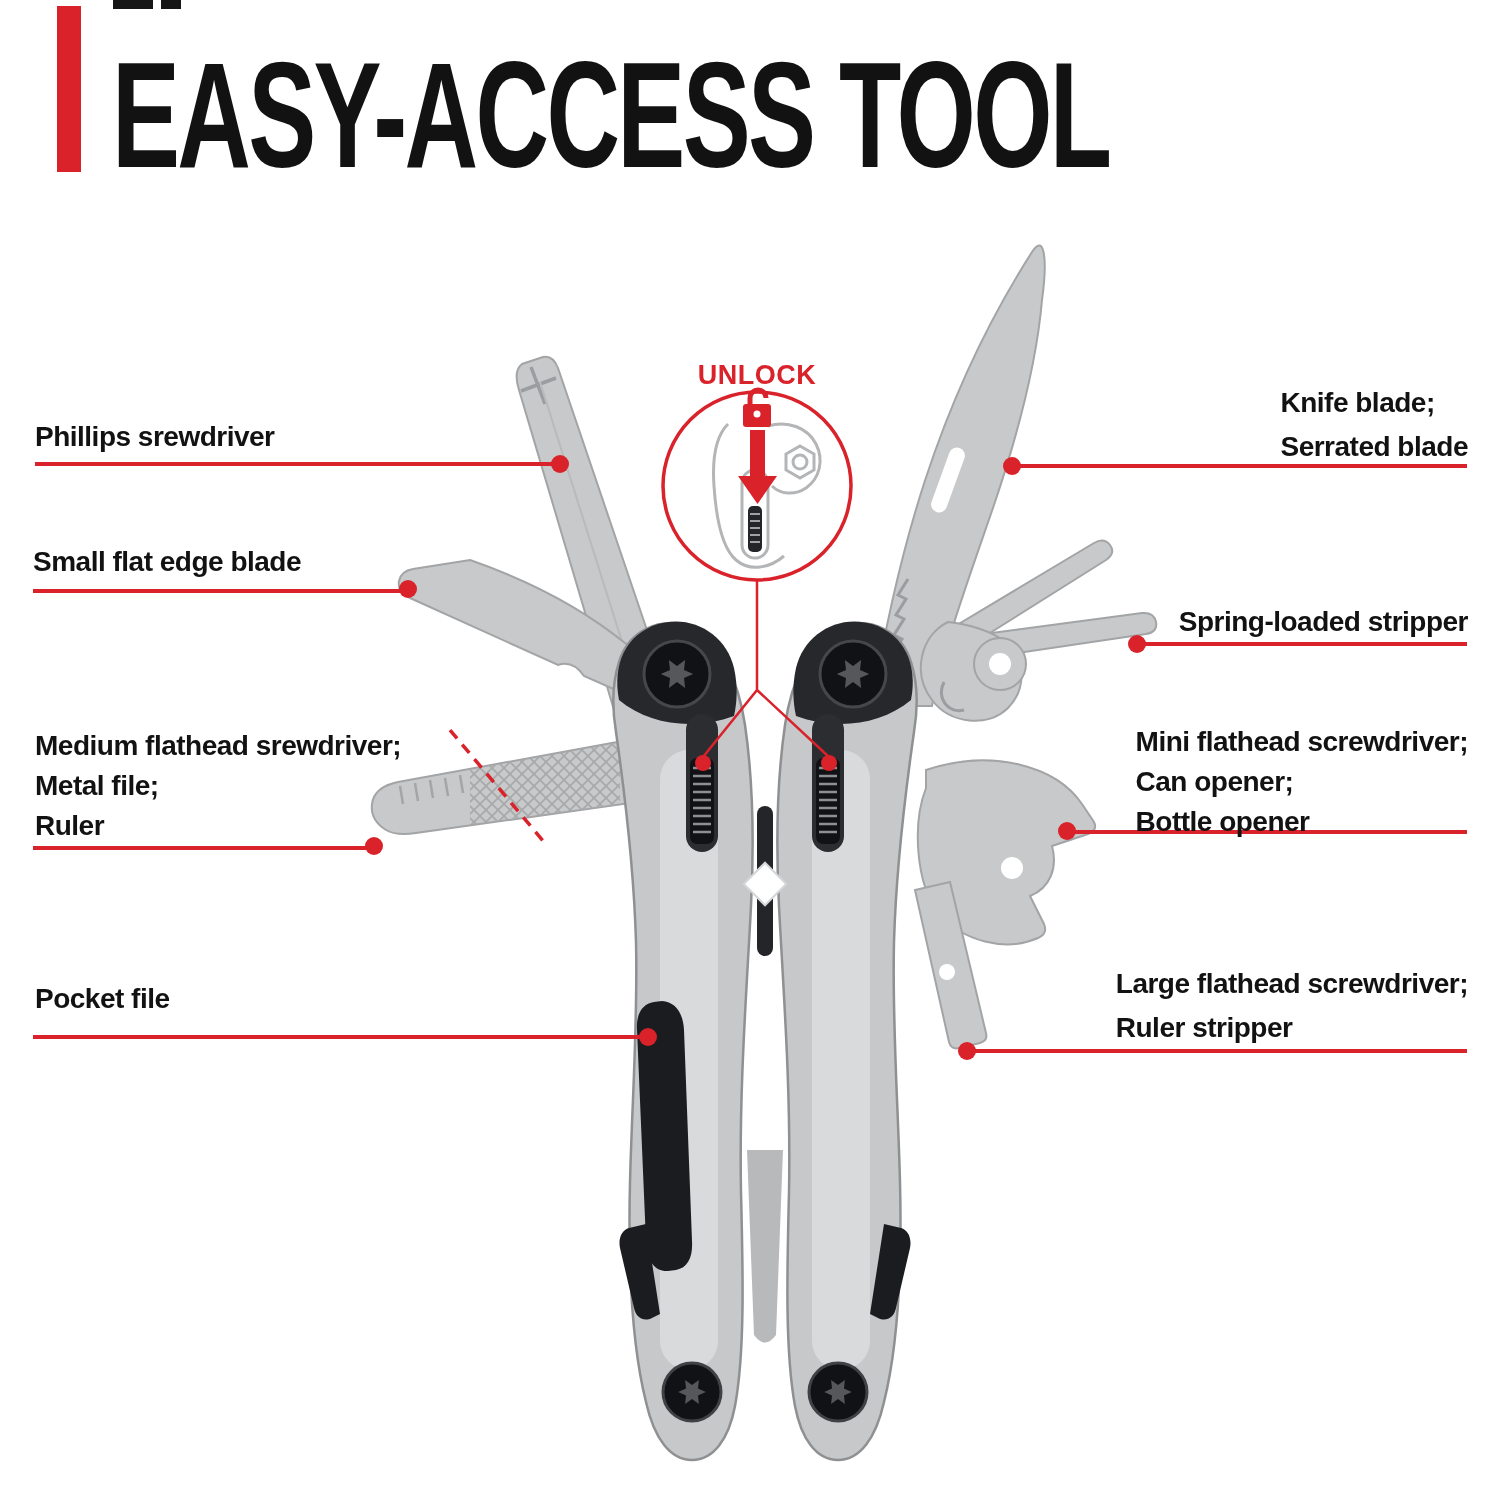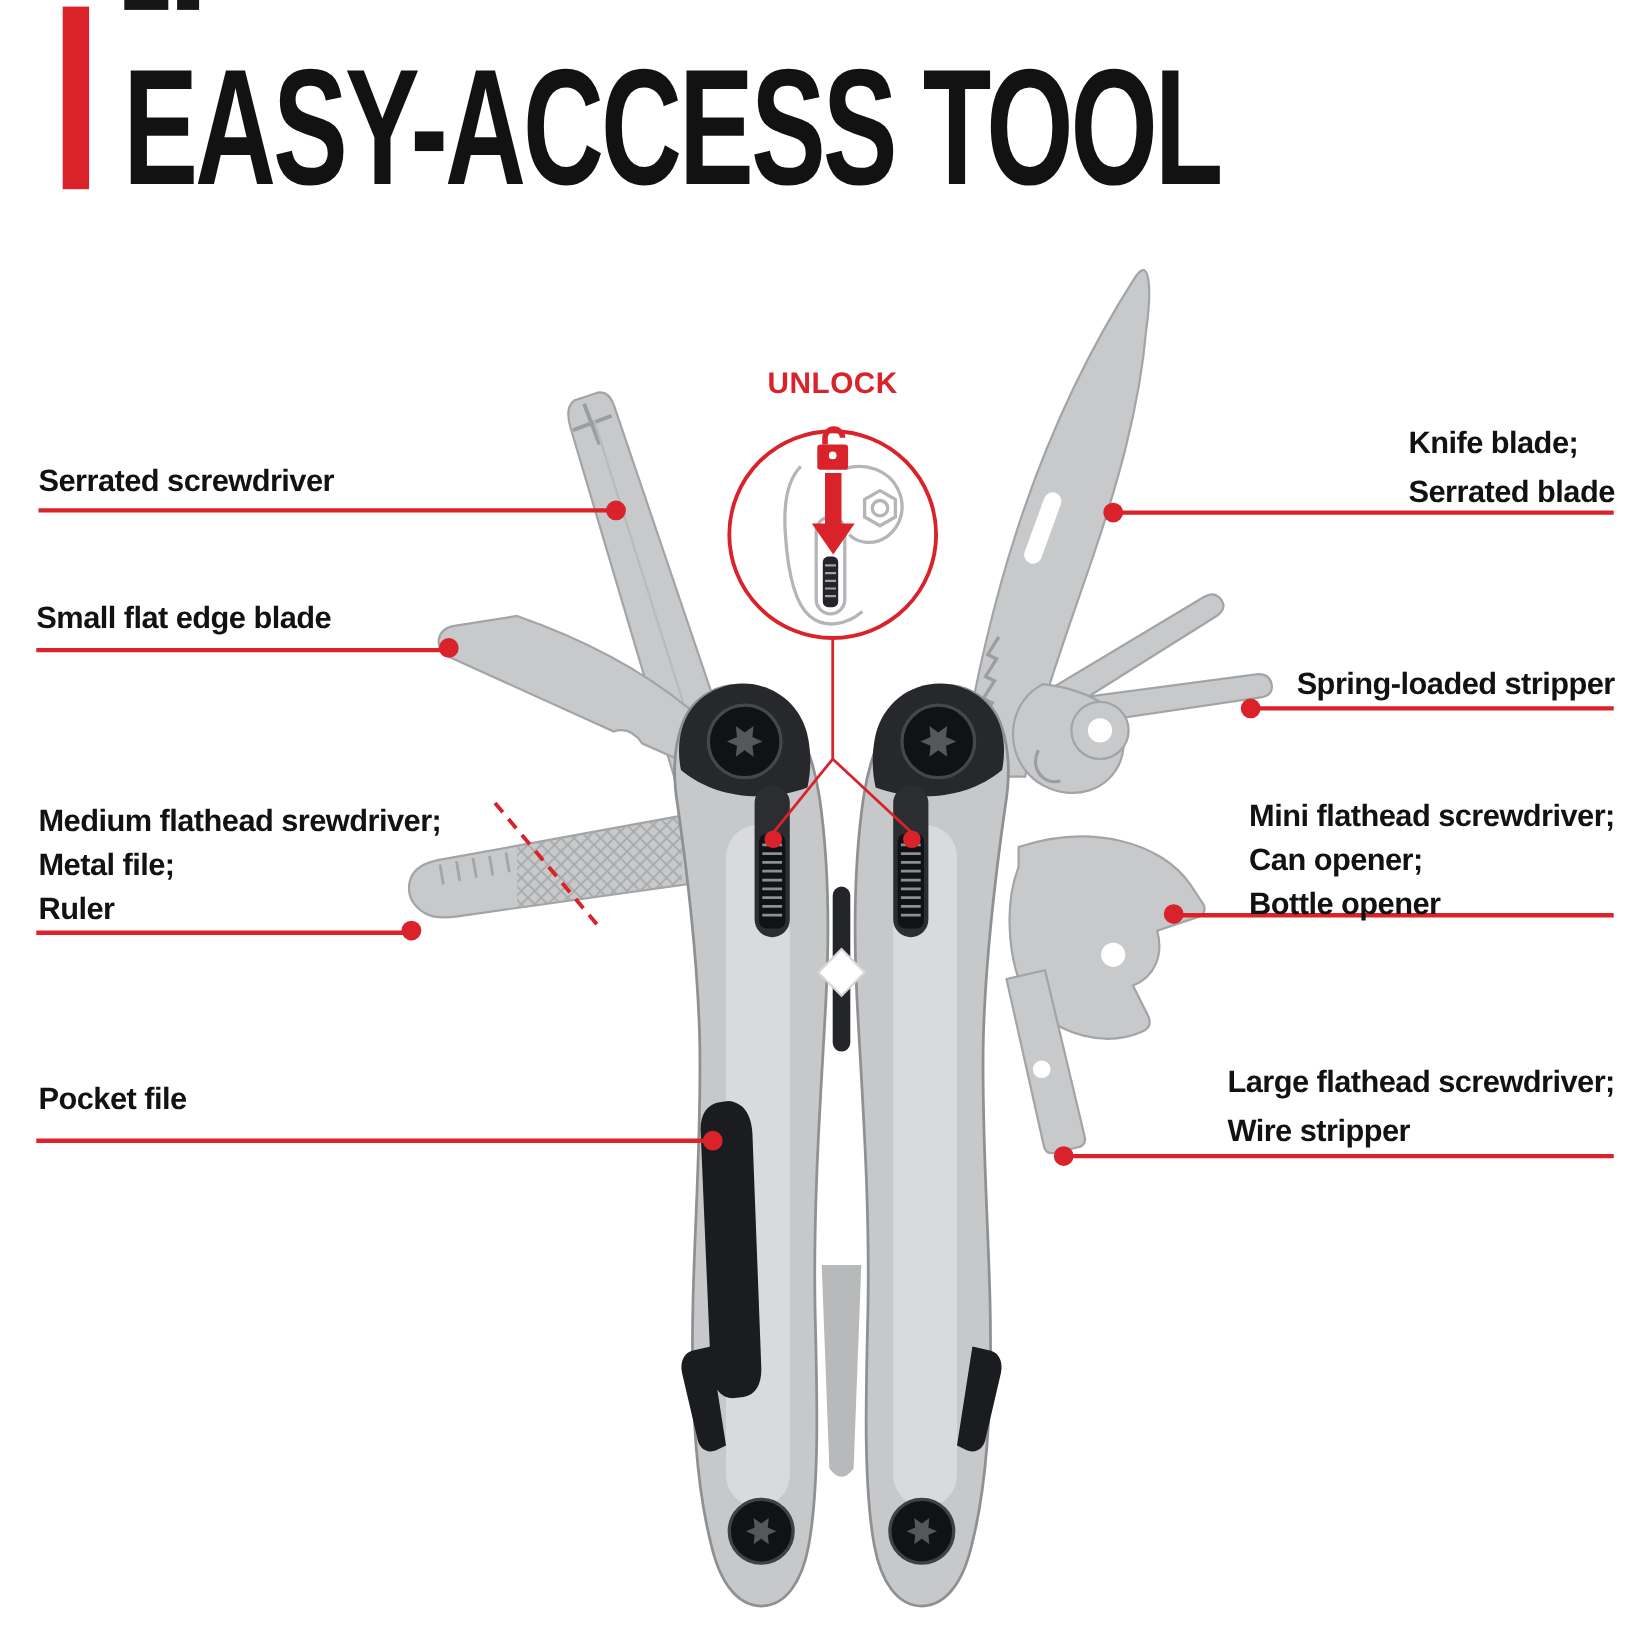--- a/index.html
+++ b/index.html
@@ -17,21 +17,21 @@
     letter-spacing:-4px;transform:scaleX(0.68);transform-origin:left top;
   }
   .art{position:absolute;left:0;top:0;width:1500px;height:1500px;}
   .label{
     position:absolute;font-weight:bold;font-size:28px;line-height:44px;
     white-space:pre-line;letter-spacing:-0.5px;color:#121212;
   }
   .label.right{}
   .label.triple{line-height:40px;}
   .unlock-label{
-    position:absolute;left:677px;top:331px;width:160px;text-align:center;
+    position:absolute;left:677px;top:358px;width:160px;text-align:center;
     font-weight:bold;font-size:27px;line-height:34px;letter-spacing:0.5px;color:#d9222a;
   }
 </style>
 </head>
 <body>
 
 <div id="stage">
 
   <div class="crop-marks">
       <span></span>
@@ -198,29 +198,29 @@
       <line x1="1074" y1="832" x2="1467" y2="832"></line>
       <circle cx="1067" cy="831" r="9" fill="#d9222a" stroke="none"></circle>
 
       <line x1="974" y1="1051" x2="1467" y2="1051"></line>
       <circle cx="967" cy="1051" r="9" fill="#d9222a" stroke="none"></circle>
     </g>
   </svg>
 
   <div class="unlock-label">UNLOCK</div>
 
-  <div class="label" style="left:35px;top:415px">Serrated screwdriver</div>
+  <div class="label" style="left:35px;top:415px">Phillips srewdriver</div>
   <div class="label" style="left:33px;top:540px">Small flat edge blade</div>
   <div class="label triple" style="left:35px;top:726px">Medium flathead srewdriver;
 Metal file;
 Ruler</div>
   <div class="label" style="left:35px;top:977px">Pocket file</div>
 
   <div class="label right" style="right:32px;top:381px">Knife blade;
 Serrated blade</div>
   <div class="label right" style="right:32px;top:600px">Spring-loaded stripper</div>
   <div class="label right triple" style="right:32px;top:722px">Mini flathead screwdriver;
 Can opener;
 Bottle opener</div>
   <div class="label right" style="right:32px;top:962px">Large flathead screwdriver;
-Wire stripper</div>
+Ruler stripper</div>
 
 </div>
 
 </body></html>

